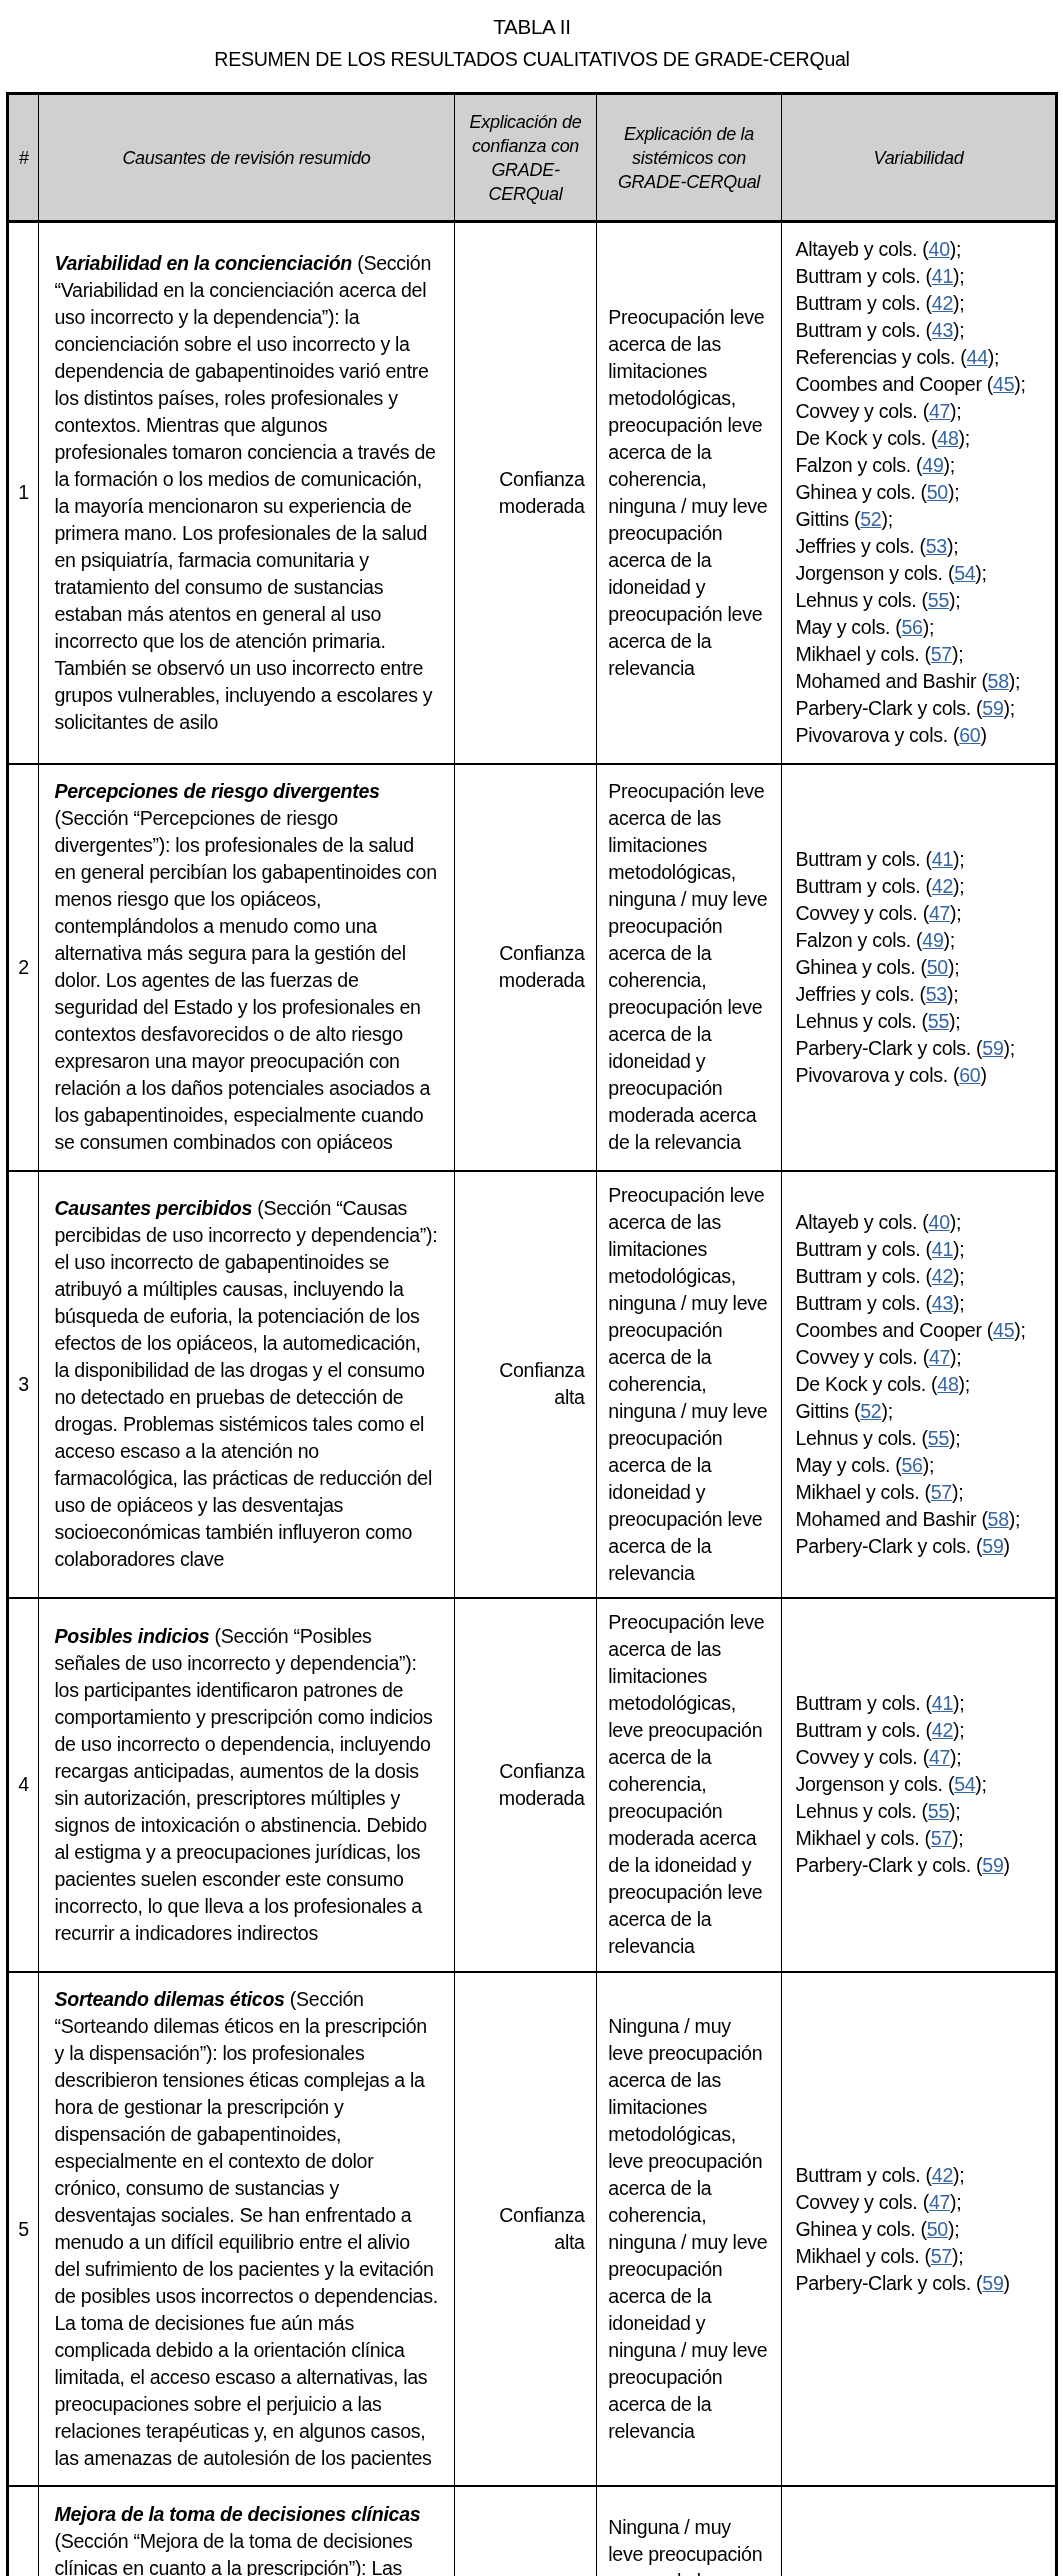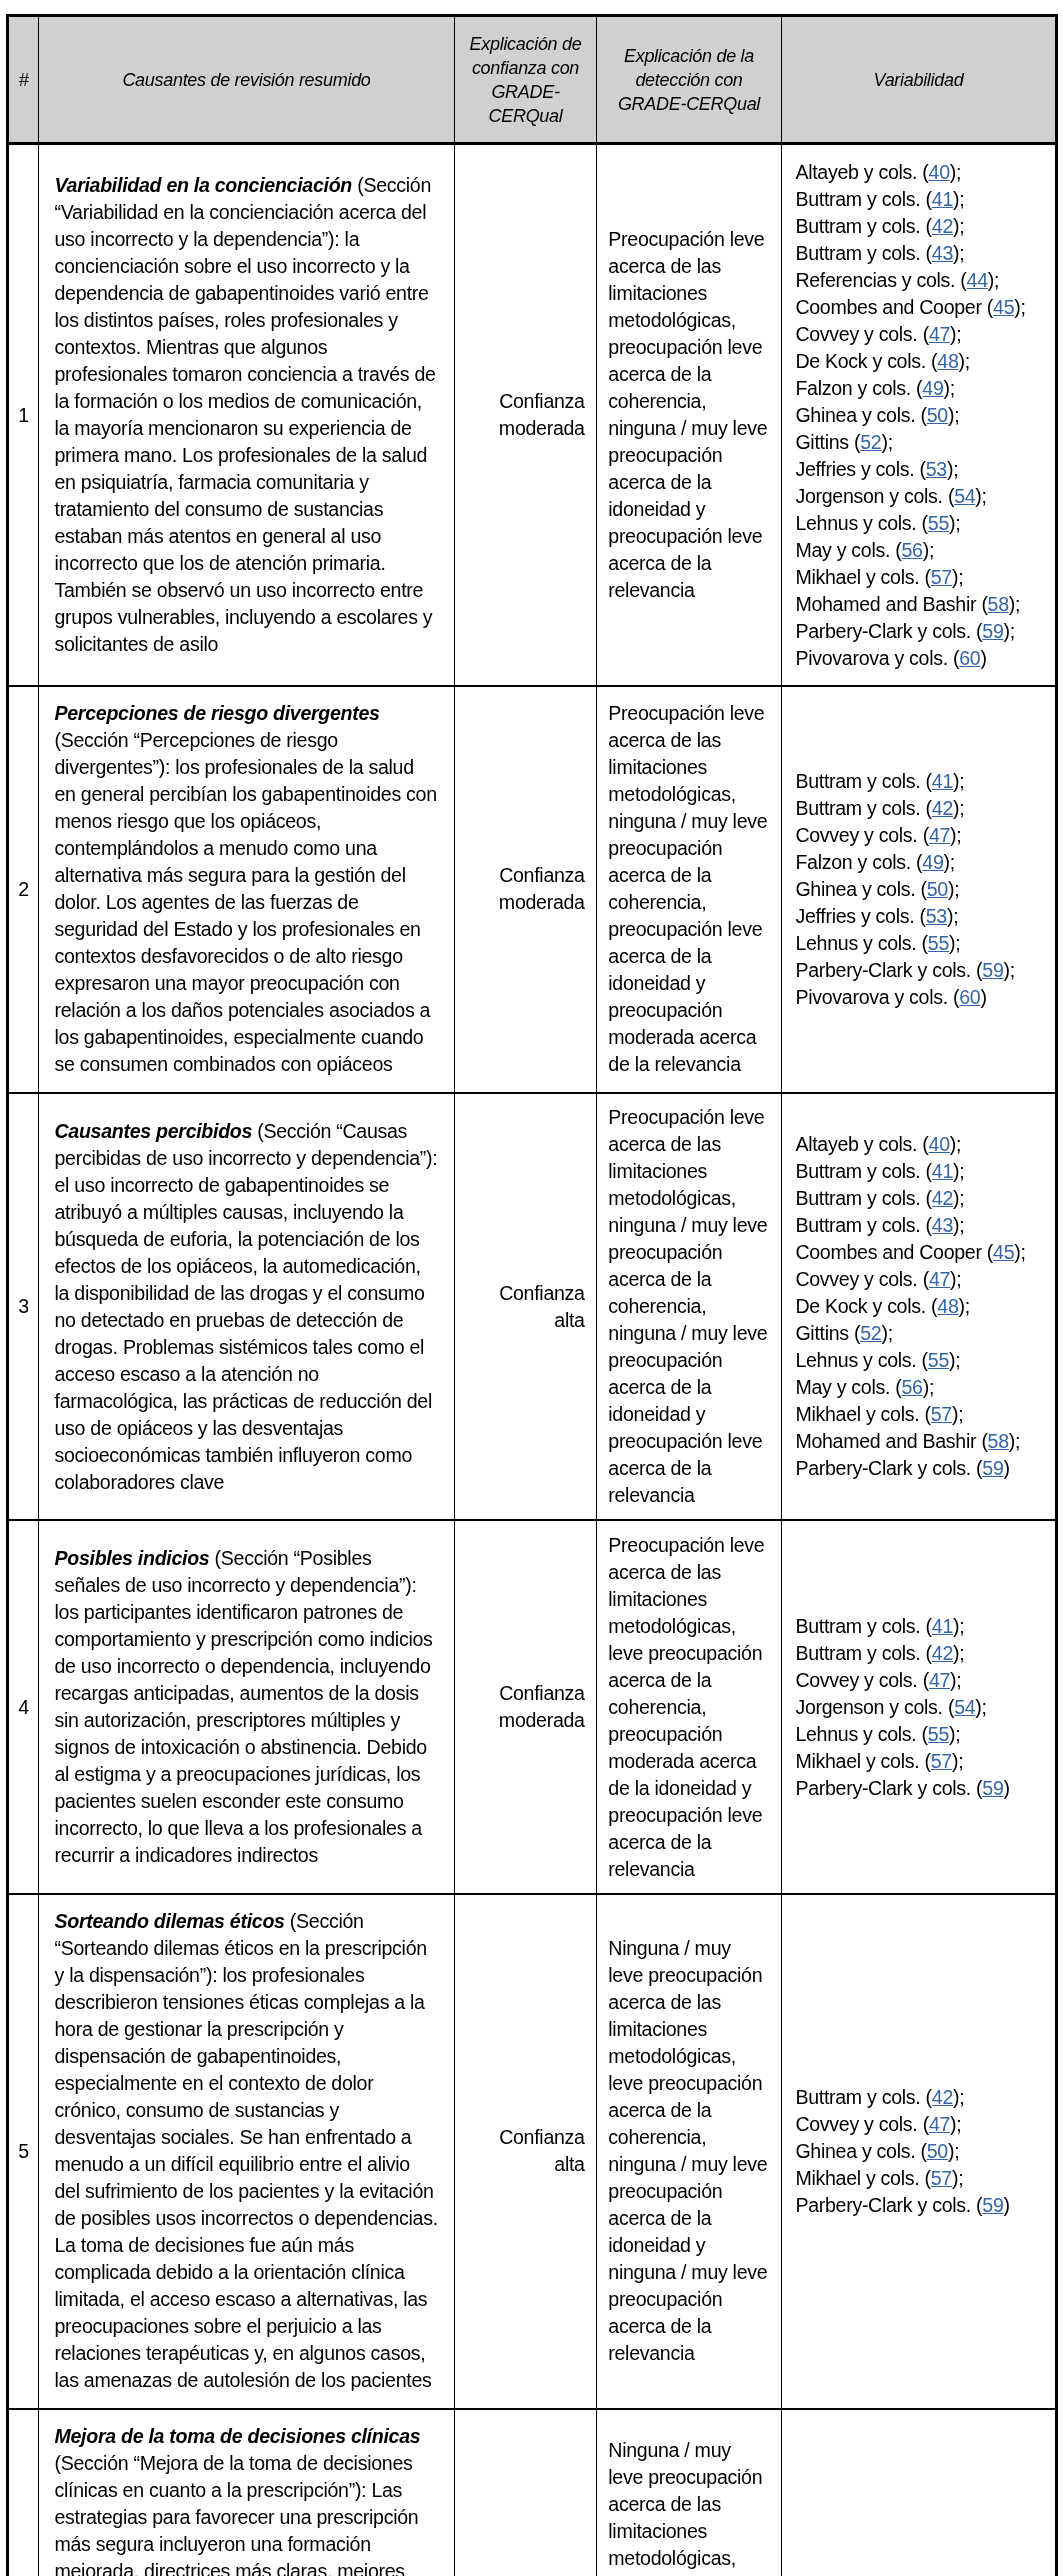--- a/index.html
+++ b/index.html
@@ -76,36 +76,38 @@
     cursor: pointer;
     text-align: right;
   }
 </style>
 </head>
 <body>
 
 <div class="page">
 
   <div class="title-block">
+    <div class="title-line1">TABLA II</div>
+    <div class="title-line2">RESUMEN DE LOS RESULTADOS CUALITATIVOS DE GRADE-CERQual</div>
   </div>
 
   <table class="grade-table">
     <colgroup>
       <col class="c-num">
       <col class="c-find">
       <col class="c-conf">
       <col class="c-expl">
       <col class="c-refs">
     </colgroup>
     <thead>
       <tr>
         <th>#</th>
         <th>Causantes de revisión resumido</th>
         <th>Explicación de confianza con GRADE-CERQual</th>
-        <th>Explicación de la detección con GRADE-CERQual</th>
+        <th>Explicación de la sistémicos con GRADE-CERQual</th>
         <th>Variabilidad</th>
       </tr>
     </thead>
     <tbody id="table-body">
   <tr>
     <td class="cell-num">1</td>
     <td class="cell-finding"><span class="lead">Variabilidad en la concienciación</span><span> (Sección “Variabilidad en la concienciación acerca del uso incorrecto y la dependencia”): la concienciación sobre el uso incorrecto y la dependencia de gabapentinoides varió entre los distintos países, roles profesionales y contextos. Mientras que algunos profesionales tomaron conciencia a través de la formación o los medios de comunicación, la mayoría mencionaron su experiencia de primera mano. Los profesionales de la salud en psiquiatría, farmacia comunitaria y tratamiento del consumo de sustancias estaban más atentos en general al uso incorrecto que los de atención primaria. También se observó un uso incorrecto entre grupos vulnerables, incluyendo a escolares y solicitantes de asilo</span></td>
     <td class="cell-confidence">Confianza moderada</td>
     <td class="cell-explanation">Preocupación leve acerca de las limitaciones metodológicas, preocupación leve acerca de la coherencia, ninguna / muy leve preocupación acerca de la idoneidad y preocupación leve acerca de la relevancia</td>
     <td class="cell-references">

